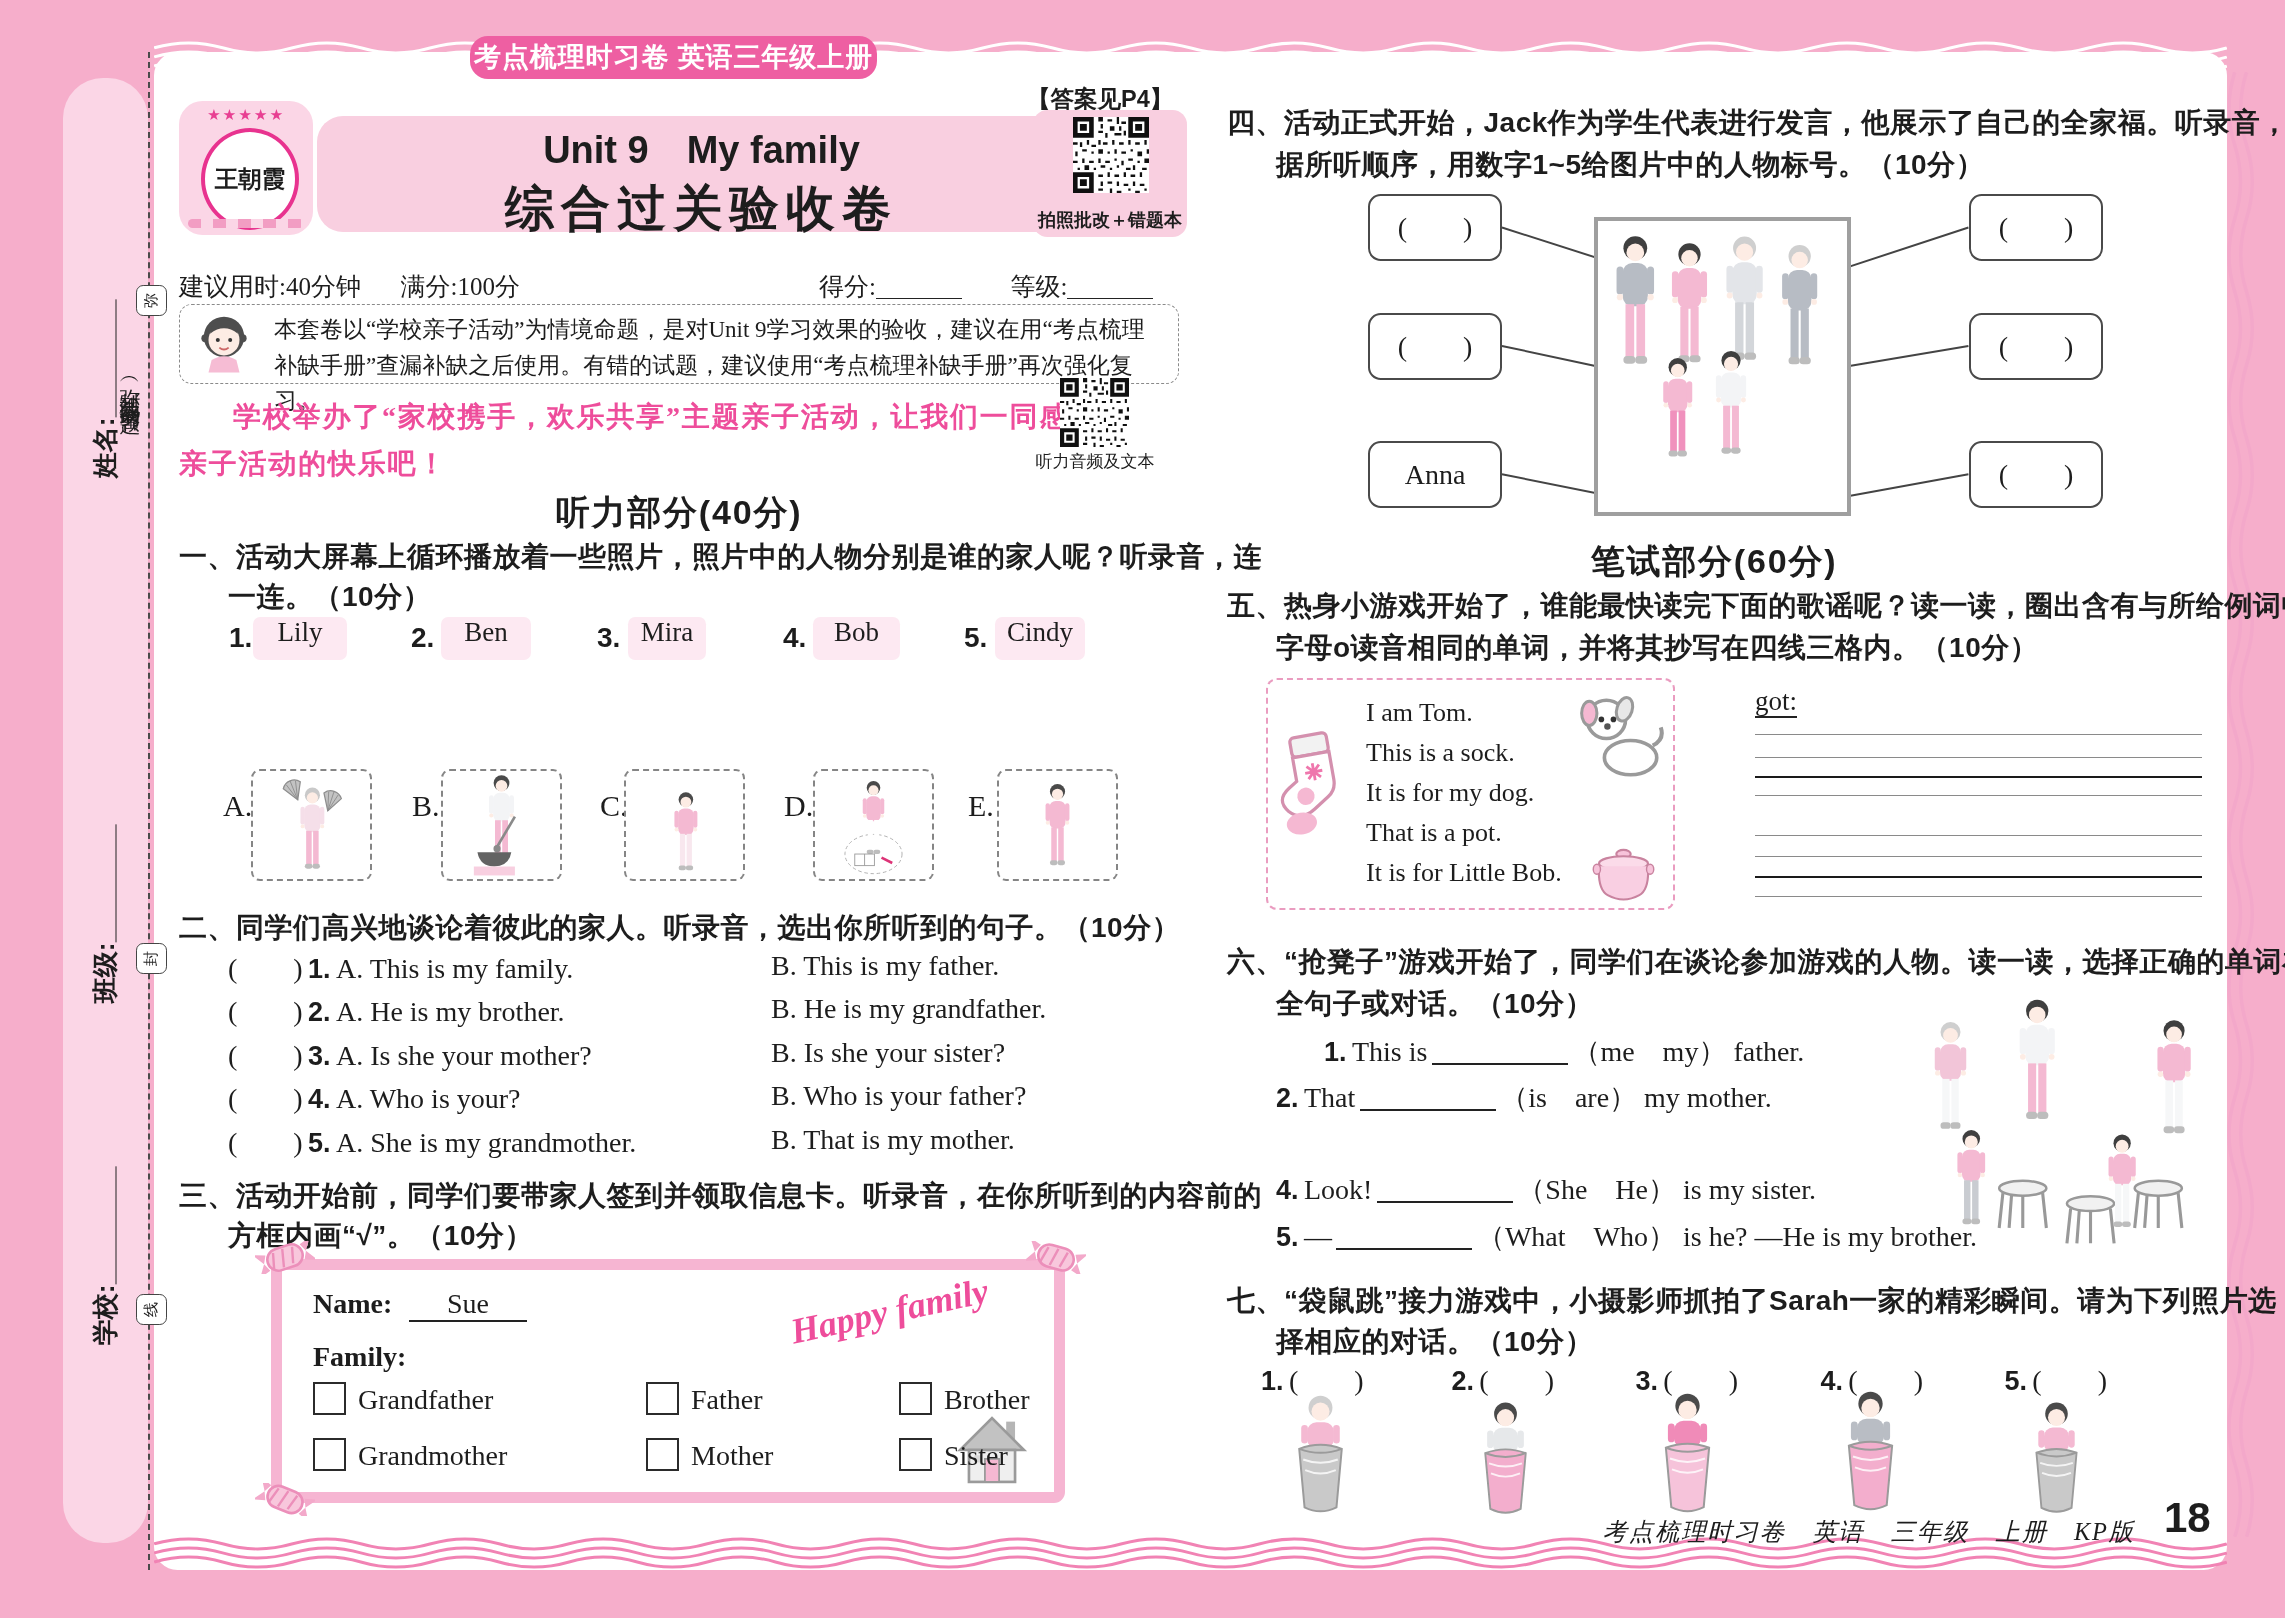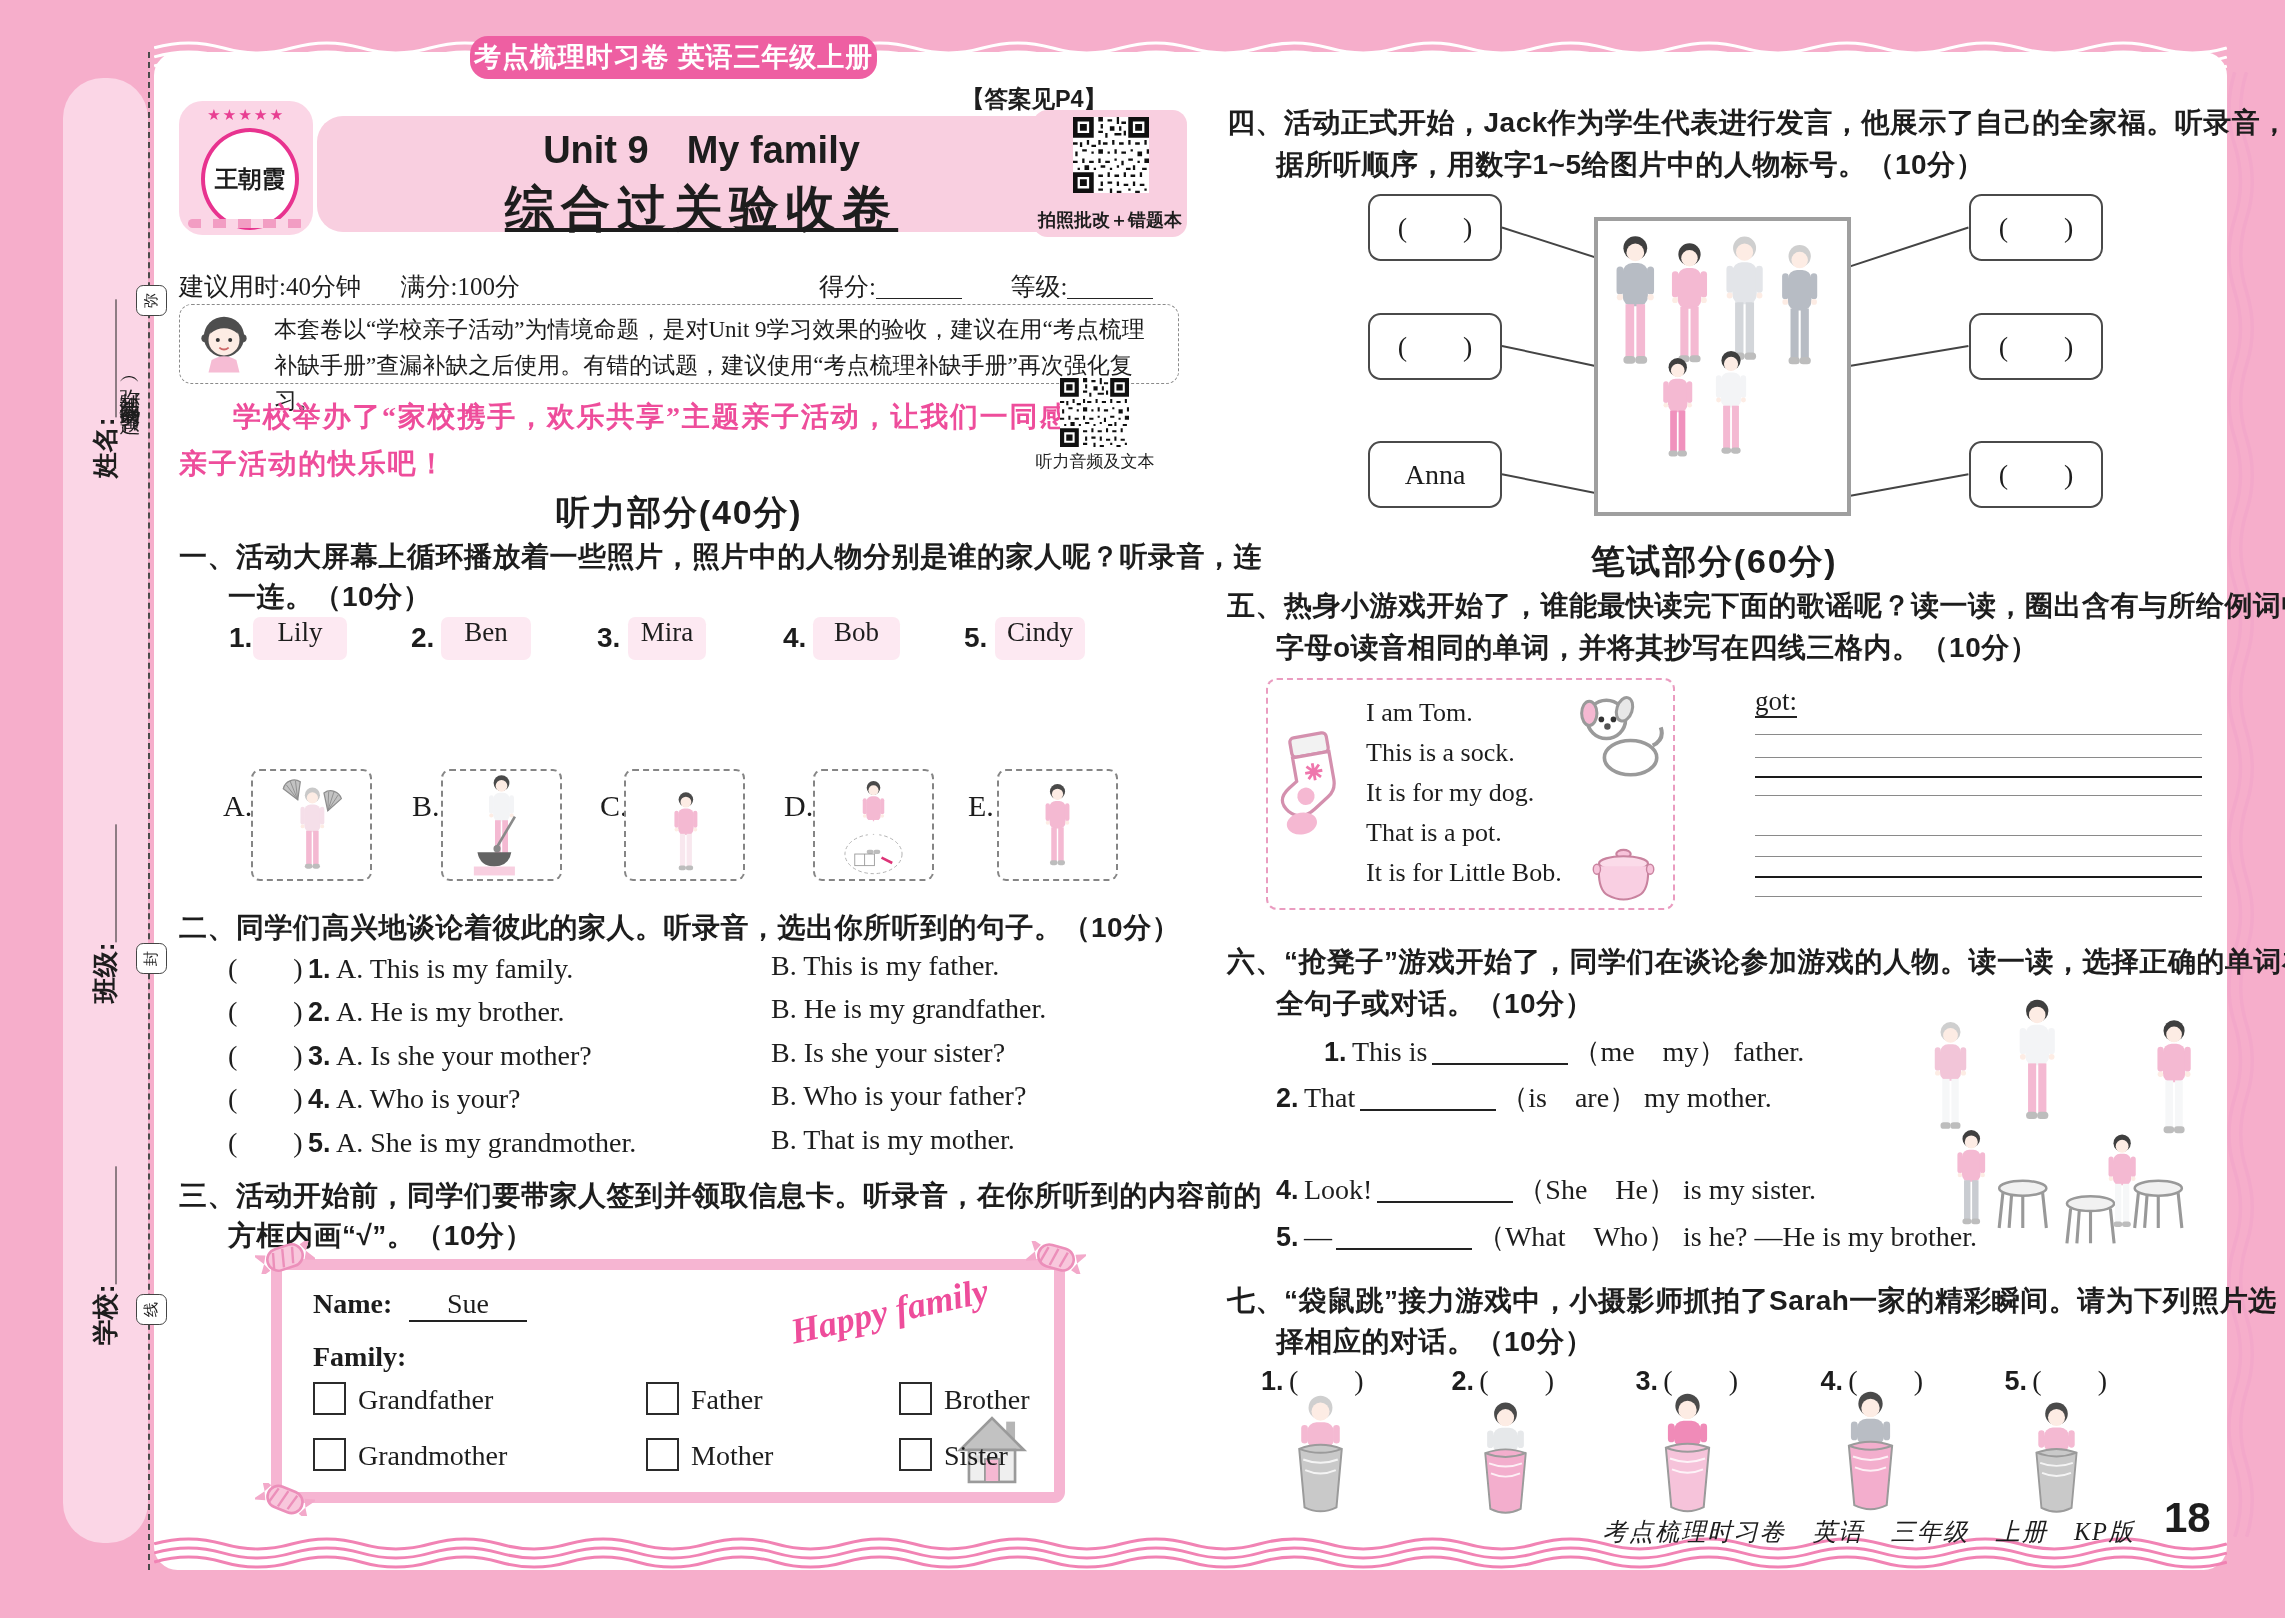--- a/index.html
+++ b/index.html
@@ -4,30 +4,30 @@
 <style>
   html,body{margin:0;padding:0;}
   body{width:2286px;height:1618px;font-family:"Liberation Serif",serif;color:#1d1d1d;}
   #canvas{position:relative;width:2286px;height:1618px;background:#f6aecb;overflow:hidden;}
   .abs{position:absolute;}
   .white-area{position:absolute;left:154px;top:52px;width:2073px;height:1518px;background:#fff;border-radius:23.5px;}
   svg.deco{position:absolute;pointer-events:none;}
   
   .banner{position:absolute;left:470px;top:36px;width:407px;height:43px;background:#ee5fa2;border-radius:18px;
     color:#fff;font:700 27px/43px "Liberation Sans",sans-serif;text-align:center;letter-spacing:0.9px;}
-  .answer-ref{position:absolute;left:937px;top:83px;width:194px;text-align:center;font:700 23.5px "Liberation Sans",sans-serif;}
+  .answer-ref{position:absolute;left:1027px;top:83px;width:194px;text-align:left;font:700 23.5px "Liberation Sans",sans-serif;}
   .logo{position:absolute;left:179px;top:101px;width:134px;height:134px;background:#fbd6e6;border-radius:23.5px;}
   .logo-stars{position:absolute;left:0;top:5.4px;width:100%;text-align:center;color:#e83f92;font-size:15.4px;letter-spacing:1.8px;}
   .logo-oval{position:absolute;left:22px;top:27px;width:90px;height:94px;background:#fff;border:4.5px solid #e8338f;border-radius:50%;
     display:flex;align-items:center;justify-content:center;font:700 23.5px "Liberation Serif",serif;}
   .logo-bar{position:absolute;left:9px;bottom:7.2px;width:116px;height:9px;border-radius:4.5px;
     background:repeating-linear-gradient(90deg,#f29dc3 0 12.7px,#fbd6e6 12.7px 25px);}
   .title-box{position:absolute;left:317px;top:116px;width:769px;height:116px;background:#f9cfe0;border-radius:26px;text-align:center;}
   .unit-en{margin-top:9px;font:600 38px "Liberation Sans",sans-serif;}
-  .unit-cn{font:900 49px "Liberation Sans",sans-serif;letter-spacing:7.2px;text-decoration:underline;}
+  .unit-cn{font:900 49px "Liberation Sans",sans-serif;letter-spacing:7.2px;}
   .qr-card{position:absolute;left:1033px;top:110px;width:154px;height:127px;background:#f9cfe0;border-radius:14.5px;}
   .qr-card svg{position:absolute;left:40px;top:7.2px;}
   .qr-cap{position:absolute;left:0;bottom:5.4px;width:100%;text-align:center;font:700 18px "Liberation Sans",sans-serif;}
   .meta{position:absolute;top:270px;font-size:25px;white-space:nowrap;}
   .u{display:inline-block;width:86px;border-bottom:1.8px solid #222;height:23.5px;vertical-align:-3.6px;}
   .notice-box{position:absolute;left:179px;top:304px;width:1000px;height:80px;border:1.8px dashed #8a8a8a;border-radius:12.7px;box-sizing:border-box;}
   .notice-text{position:absolute;left:94px;right:12.7px;top:7.2px;font-size:23px;line-height:1.55;}
   .scenario{position:absolute;font:700 28px "Liberation Serif",serif;color:#ee4d9b;letter-spacing:1.8px;white-space:nowrap;}
   .small-cap{position:absolute;font-size:17px;text-align:center;}
   .part-header{position:absolute;text-align:center;font:800 34px "Liberation Sans",sans-serif;letter-spacing:1.8px;}

